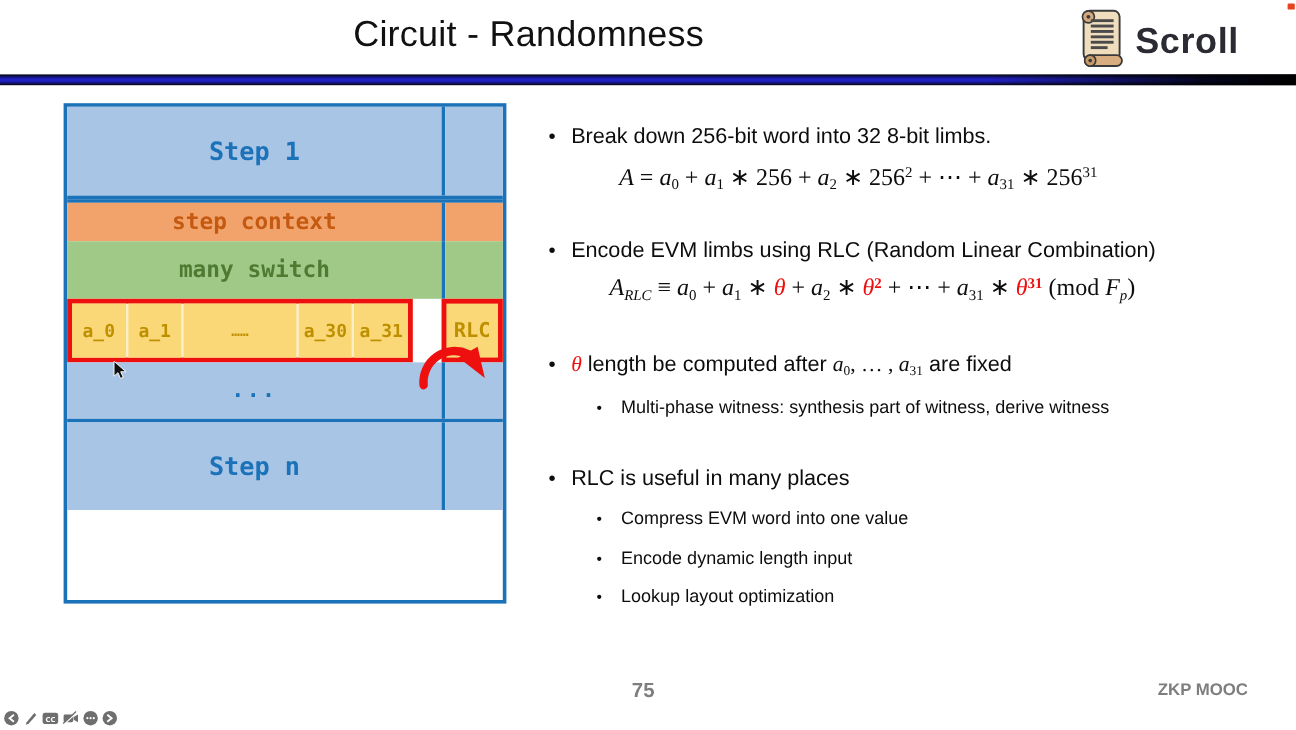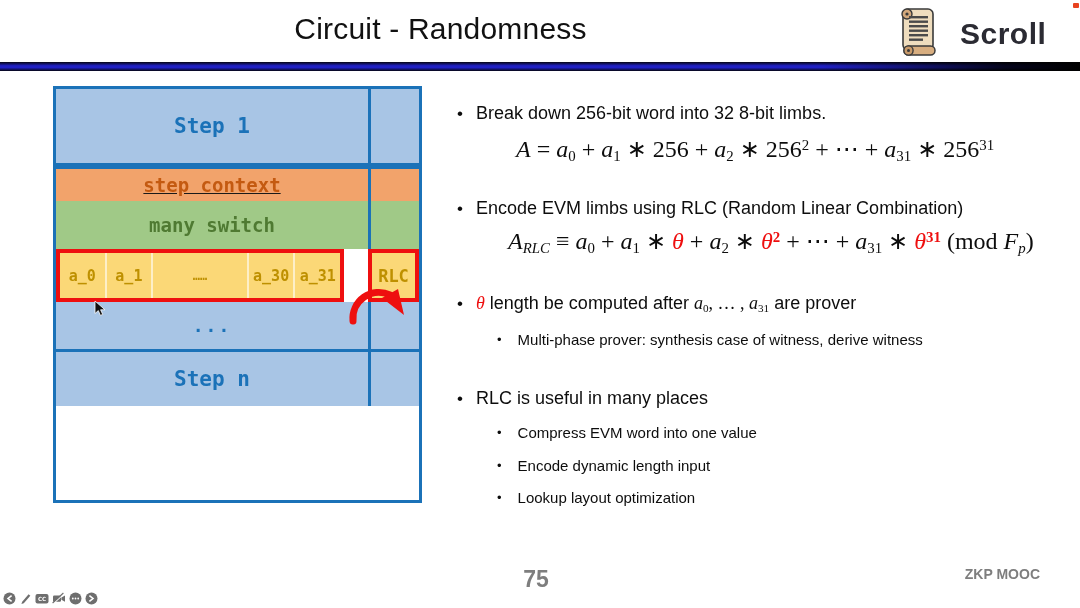--- a/index.html
+++ b/index.html
@@ -13,43 +13,43 @@
   html,body{width:1080px;height:608px;}
   body{position:relative;background:#FFFFFF;overflow:hidden;
        font-family:"Liberation Sans",sans-serif;color:var(--ink);}
 
   .title{position:absolute;top:12px;left:0;width:881px;text-align:center;
          font-size:30px;font-weight:500;letter-spacing:.2px;color:#111;}
 
   .rec-dot{position:absolute;left:1073px;top:3px;width:6px;height:5px;
            background:#E8431F;border-radius:1px;}
 
-  .logo{position:absolute;left:898px;top:6px;display:flex;align-items:center;gap:20px;}
+  .logo{position:absolute;left:898px;top:6px;display:flex;align-items:center;gap:6px;}
   .logo-text{font-size:30px;font-weight:700;color:#2B2B33;letter-spacing:.5px;}
 
   .divider{position:absolute;left:0;top:62px;width:1080px;height:9px;
     background:
       linear-gradient(to right, rgba(0,0,0,0) 0%, rgba(0,0,0,0) 76%, rgba(0,0,0,.85) 93%, #000 100%),
       linear-gradient(to bottom, #050510 0%, #2020C4 42%, #2020C4 62%, #050510 100%);}
 
   
   .diagram{position:absolute;left:53px;top:86px;width:369px;height:417px;
            border:3px solid var(--blue-border);display:flex;flex-direction:column;
            font-family:"DejaVu Sans Mono",monospace;font-weight:bold;}
   .drow{display:flex;align-items:stretch;}
   .hsep{height:3px;background:var(--blue-border);flex:0 0 auto;}
   .vline{width:3px;background:var(--blue-border);flex:0 0 auto;}
   .cell{display:flex;align-items:center;justify-content:center;}
   .main{flex:1 1 auto;}
   .side{flex:0 0 48px;}
   .bg-blue{background:var(--cell-blue);}
   .bg-orange{background:var(--orange-fill);}
   .bg-green{background:var(--green-fill);}
-  .h74{height:74px;} .h32{height:32px;text-decoration:underline;} .h48{height:48px;}
-  .h47{height:47px;} .h73{height:54px;}
+  .h74{height:74px;} .h32{height:32px;} .h48{height:48px;}
+  .h47{height:47px;} .h73{height:73px;}
   .step-label{color:var(--text-blue);font-size:21px;}
   .ctx-label{color:var(--orange-text);font-size:19px;}
   .sw-label{color:var(--green-text);font-size:19px;}
   .dots-label{color:var(--text-blue);font-size:18px;letter-spacing:2px;}
 
   .limbs{height:53px;gap:24px;}
   .limb-group{flex:1 1 auto;border:4px solid var(--red);background:var(--yellow-gap);
               display:flex;gap:2px;}
   .limb{background:var(--yellow-fill);color:var(--yellow-text);font-size:15px;
         display:flex;align-items:center;justify-content:center;flex:1 1 0;}
@@ -59,21 +59,21 @@
             display:flex;align-items:center;justify-content:center;}
 
   .arrow-svg{position:absolute;left:340px;top:280px;}
   .cursor-svg{position:absolute;left:94px;top:301px;}
 
   
   .bullet{position:absolute;display:flex;gap:13px;font-size:18px;color:#0d0d0d;}
   .bullet .dot{font-size:17px;line-height:1.35;}
   .sub-bullet{position:absolute;display:flex;gap:16px;font-size:15px;color:#0d0d0d;}
   .sub-bullet .dot{font-size:13px;line-height:1.4;}
-  .formula{position:absolute;font-family:"Liberation Serif",serif;font-size:24px;color:#0d0d0d;}
+  .formula{position:absolute;font-family:"Liberation Serif",serif;font-size:20px;color:#0d0d0d;}
 
   .b1{left:457px;top:103px;}
   .f1{left:516px;top:135px;}
   .b2{left:457px;top:198px;}
   .f2{left:508px;top:227px;}
   .b3{left:457px;top:293px;}
   .b3s{left:497px;top:331px;}
   .b4{left:457px;top:388px;}
   .b4s0{left:497px;top:424px;}
   .b4s1{left:497px;top:457px;}
@@ -84,21 +84,21 @@
   .tk-m{font-family:"Liberation Serif",serif;}
   .tk-v{font-family:"Liberation Serif",serif;font-style:italic;}
   .tk-rv{font-family:"Liberation Serif",serif;font-style:italic;color:var(--red);}
   .tk-sub{font-family:"Liberation Serif",serif;font-size:.62em;vertical-align:-.3em;}
   .tk-subi{font-family:"Liberation Serif",serif;font-style:italic;font-size:.62em;vertical-align:-.3em;}
   .tk-sup{font-family:"Liberation Serif",serif;font-size:.62em;vertical-align:.5em;}
   .tk-rsup{font-family:"Liberation Serif",serif;font-size:.62em;vertical-align:.5em;color:var(--red);font-weight:bold;}
 
   
   .page-num{position:absolute;left:0;top:566px;width:1072px;text-align:center;
-            font-size:23px;font-weight:bold;color:var(--gray);}
+            font-size:17px;font-weight:bold;color:var(--gray);}
   .brand{position:absolute;right:40px;top:566px;font-size:14px;font-weight:bold;color:var(--gray);}
   .player{position:absolute;left:3px;top:592px;display:flex;gap:3px;align-items:center;}
   .player svg{display:block;}
 </style>
 </head>
 <body>
 
 <div class="title">Circuit - Randomness</div>
 <div class="rec-dot"></div>
 
@@ -191,25 +191,25 @@
 <div class="formula f1"><span class="tk-v">A</span><span class="tk-n"> = </span><span class="tk-v">a</span><span class="tk-sub">0</span><span class="tk-n"> + </span><span class="tk-v">a</span><span class="tk-sub">1</span><span class="tk-n"> ∗ 256 + </span><span class="tk-v">a</span><span class="tk-sub">2</span><span class="tk-n"> ∗ 256</span><span class="tk-sup">2</span><span class="tk-n"> + ⋯ + </span><span class="tk-v">a</span><span class="tk-sub">31</span><span class="tk-n"> ∗ 256</span><span class="tk-sup">31</span></div>
 
 <div class="bullet b2">
   <span class="dot">•</span>
   <span>Encode EVM limbs using RLC (Random Linear Combination)</span>
 </div>
 <div class="formula f2"><span class="tk-v">A</span><span class="tk-subi">RLC</span><span class="tk-n"> ≡ </span><span class="tk-v">a</span><span class="tk-sub">0</span><span class="tk-n"> + </span><span class="tk-v">a</span><span class="tk-sub">1</span><span class="tk-n"> ∗ </span><span class="tk-rv">θ</span><span class="tk-n"> + </span><span class="tk-v">a</span><span class="tk-sub">2</span><span class="tk-n"> ∗ </span><span class="tk-rv">θ</span><span class="tk-rsup">2</span><span class="tk-n"> + ⋯ + </span><span class="tk-v">a</span><span class="tk-sub">31</span><span class="tk-n"> ∗ </span><span class="tk-rv">θ</span><span class="tk-rsup">31</span><span class="tk-n"> (mod </span><span class="tk-v">F</span><span class="tk-subi">p</span><span class="tk-n">)</span></div>
 
 <div class="bullet b3">
   <span class="dot">•</span>
-  <span><span class="tk-rv">θ</span><span class="tk-n"> length be computed after </span><span class="tk-v">a</span><span class="tk-sub">0</span><span class="tk-m">, … , </span><span class="tk-v">a</span><span class="tk-sub">31</span><span class="tk-n"> are prover</span></span>
+  <span><span class="tk-rv">θ</span><span class="tk-n"> length be computed after </span><span class="tk-v">a</span><span class="tk-sub">0</span><span class="tk-m">, … , </span><span class="tk-v">a</span><span class="tk-sub">31</span><span class="tk-n"> are fixed</span></span>
 </div>
 <div class="sub-bullet b3s">
   <span class="dot">•</span>
-  <span>Multi-phase prover: synthesis case of witness, derive witness</span>
+  <span>Multi-phase witness: synthesis part of witness, derive witness</span>
 </div>
 
 <div class="bullet b4">
   <span class="dot">•</span>
   <span>RLC is useful in many places</span>
 </div>
 <div class="sub-bullet b4s0">
   <span class="dot">•</span>
   <span>Compress EVM word into one value</span>
 </div>

